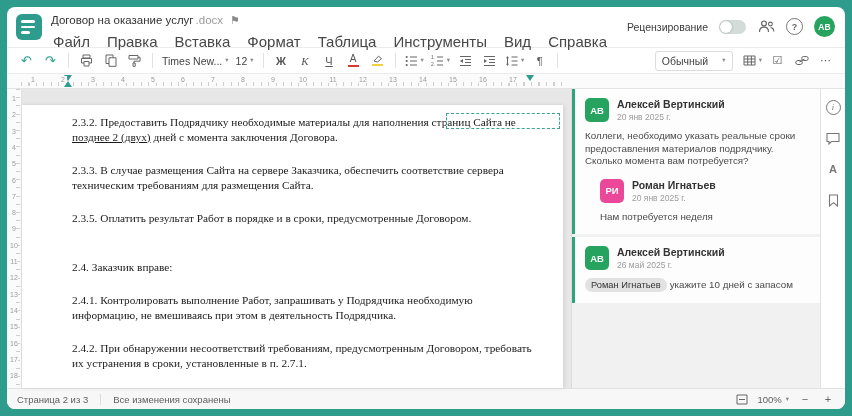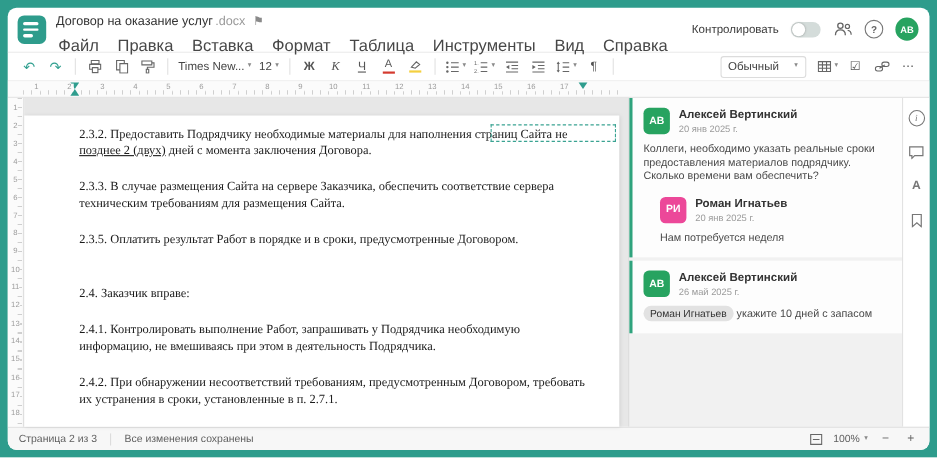--- a/index.html
+++ b/index.html
@@ -110,21 +110,21 @@
         <span>Файл</span>
         <span>Правка</span>
         <span>Вставка</span>
         <span>Формат</span>
         <span>Таблица</span>
         <span>Инструменты</span>
         <span>Вид</span>
         <span>Справка</span>
       </div>
       <div class="header-right">
-        <span class="review-label">Контролировать</span>
+        <span class="review-label">Рецензирование</span>
         <div class="toggle">
             <div class="knob"></div>
           </div>
         <span class="hicon">
           <svg class="ic" width="17" height="13" viewBox="0 0 17 13">
             <circle cx="6" cy="3.4" r="2.4" fill="none" stroke="#666" stroke-width="1.2"></circle>
             <path d="M1.5 12 C1.5 8.8 3.5 7.2 6 7.2 C8.5 7.2 10.5 8.8 10.5 12" fill="none" stroke="#666" stroke-width="1.2"></path>
             <circle cx="12.4" cy="4" r="1.9" fill="none" stroke="#666" stroke-width="1.1"></circle>
             <path d="M12.6 7.6 C14.6 7.8 15.8 9.4 15.8 11.6" fill="none" stroke="#666" stroke-width="1.1"></path>
           </svg>
@@ -312,21 +312,21 @@
 
       <div class="comments">
         <div class="thread">
           <div class="c-head">
             <div class="c-avatar av-green">АВ</div>
             <div>
               <div class="c-name">Алексей Вертинский</div>
               <div class="c-date">20 янв 2025 г.</div>
             </div>
           </div>
-          <div class="c-text">Коллеги, необходимо указать реальные сроки предоставления материалов подрядчику. Сколько времени вам обеспечить?</div>
+          <div class="c-text">Коллеги, необходимо указать реальные сроки предоставления материалов подрядчику. Сколько момента вам потребуется?</div>
           <div class="reply">
             <div class="c-head">
               <div class="c-avatar av-blue">РИ</div>
               <div>
                 <div class="c-name">Роман Игнатьев</div>
                 <div class="c-date">20 янв 2025 г.</div>
               </div>
             </div>
             <div class="c-text">Нам потребуется неделя</div>
           </div>

